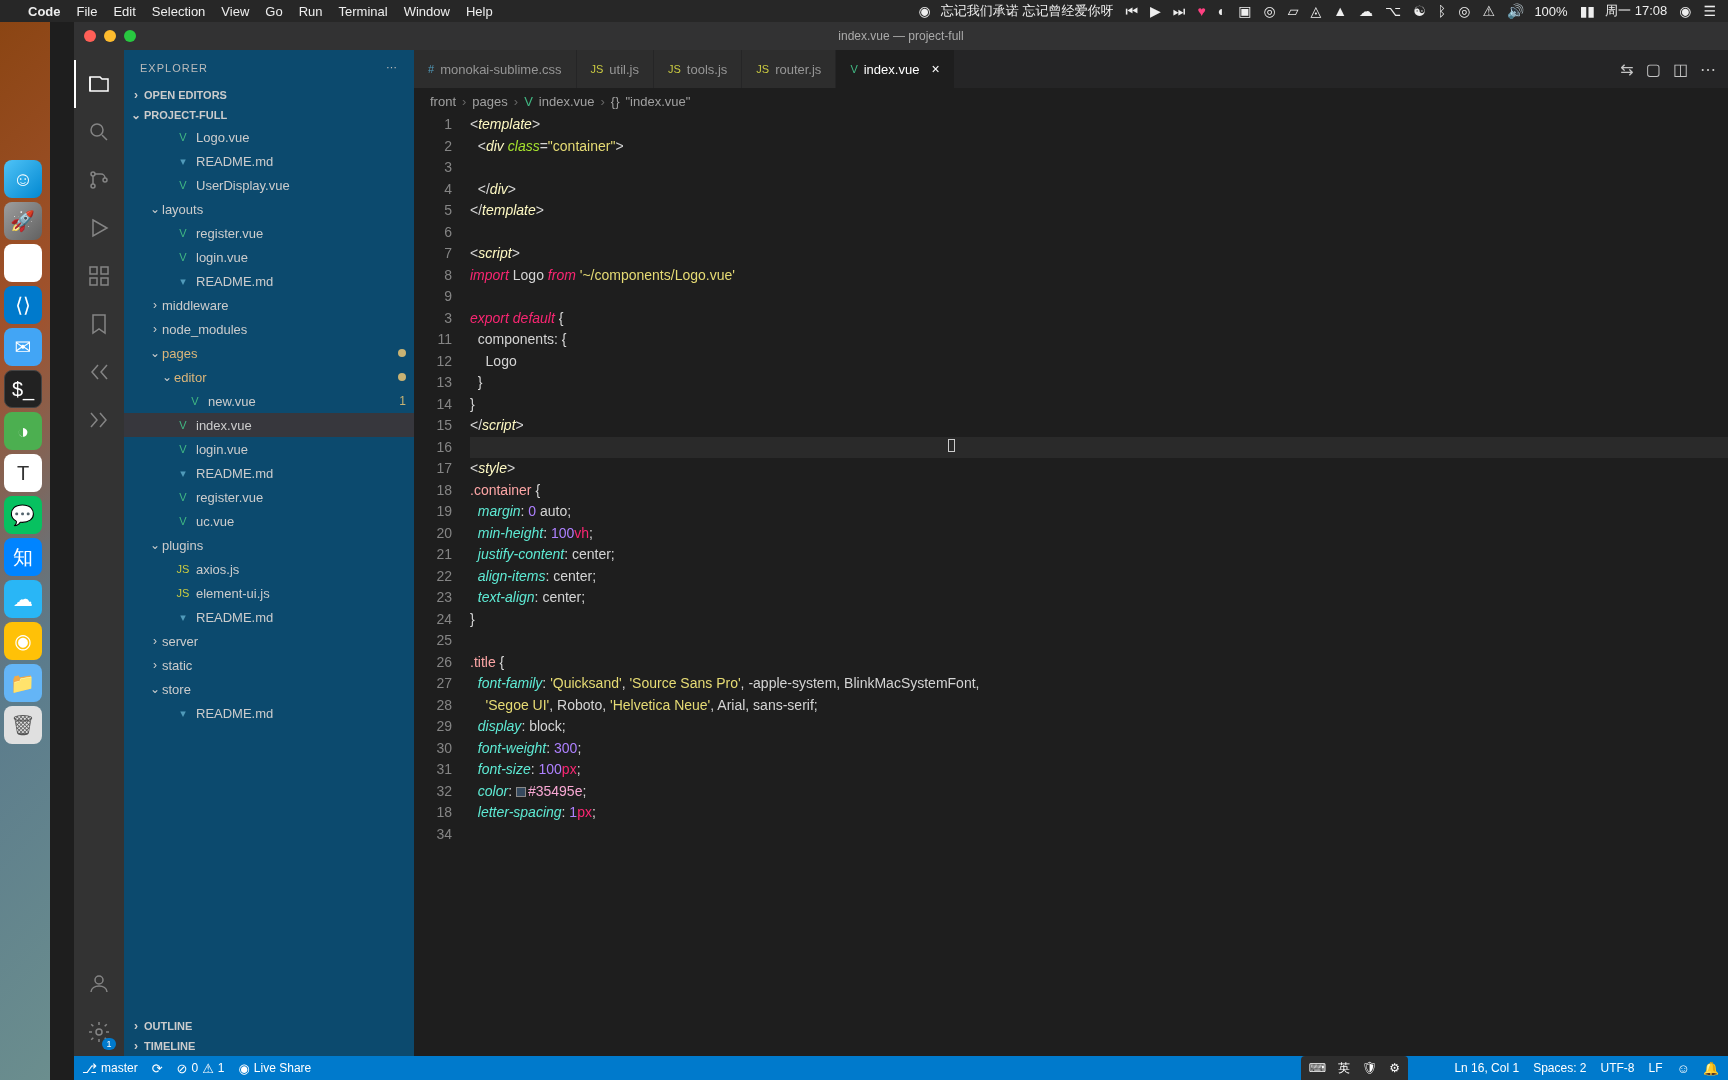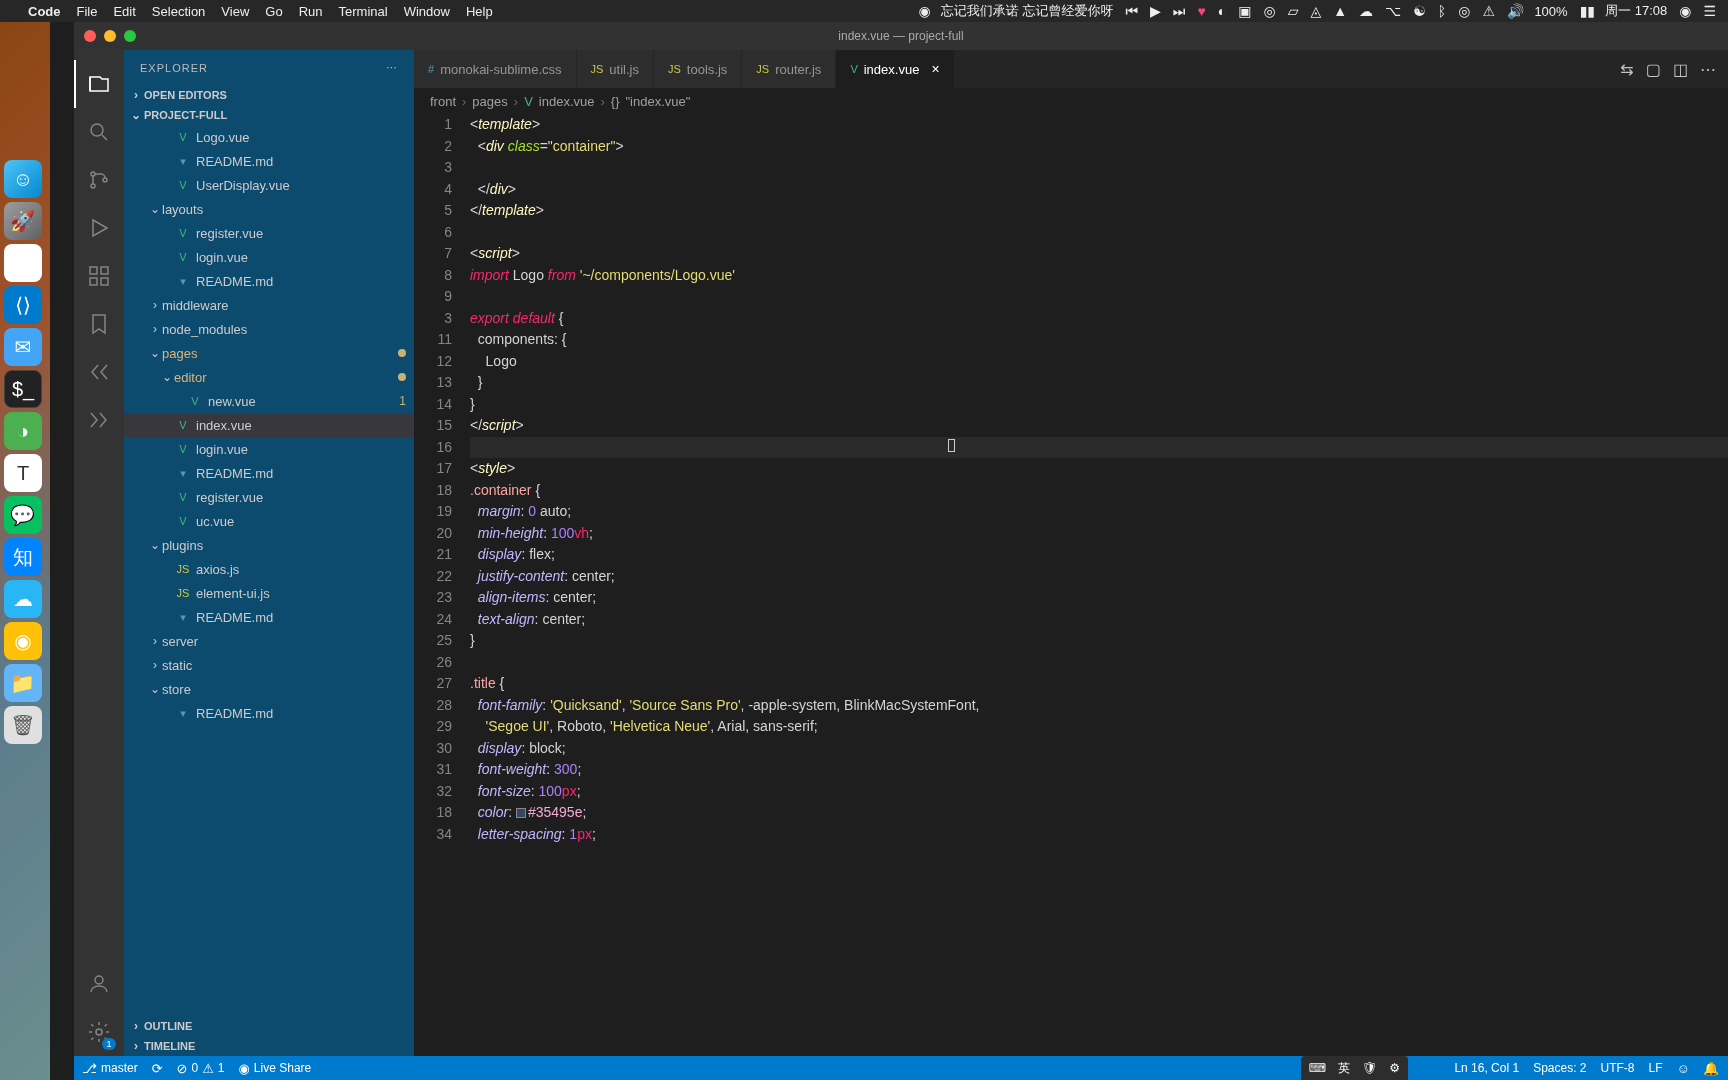--- a/index.html
+++ b/index.html
@@ -94,21 +94,21 @@
 .line.current { background: #2a2a2a; }
 
 
 .c-tag { color: #fef9c3; font-style: italic; }
 .c-punc { color: #d4d4d4; }
 .c-attr { color: #a6e22e; font-style: italic; }
 .c-str { color: #e6db74; }
 .c-kw { color: #f92672; font-style: italic; }
 .c-ident { color: #d4d4d4; }
 .c-class { color: #fca5a5; }
-.c-prop { color: #c4b5fd; font-style: italic; }
+.c-prop { color: #5eead4; font-style: italic; }
 .c-num { color: #ae81ff; }
 .c-unit { color: #f92672; }
 .c-val { color: #d4d4d4; }
 .c-color { color: #f9a8d4; }
 .c-colorswatch { display: inline-block; width: 10px; height: 10px; border: 1px solid #888; vertical-align: middle; margin-right: 2px; background: #35495e; }
 
 
 .cursor-mark { position: absolute; left: 534px; top: calc(21.5px * 15 + 2px); width: 7px; height: 13px; border: 1px solid #ccc; pointer-events: none; }
 
 
@@ -496,21 +496,20 @@
             <div class="line">  <span class="c-ident">components:</span> <span class="c-punc">{</span></div>
             <div class="line">    <span class="c-ident">Logo</span></div>
             <div class="line">  <span class="c-punc">}</span></div>
             <div class="line"><span class="c-punc">}</span></div>
             <div class="line"><span class="c-punc">&lt;/</span><span class="c-tag">script</span><span class="c-punc">&gt;</span></div>
             <div class="line current">&nbsp;</div>
             <div class="line"><span class="c-punc">&lt;</span><span class="c-tag">style</span><span class="c-punc">&gt;</span></div>
             <div class="line"><span class="c-class">.container</span> <span class="c-punc">{</span></div>
             <div class="line">  <span class="c-prop">margin</span><span class="c-punc">:</span> <span class="c-num">0</span> <span class="c-val">auto</span><span class="c-punc">;</span></div>
             <div class="line">  <span class="c-prop">min-height</span><span class="c-punc">:</span> <span class="c-num">100</span><span class="c-unit">vh</span><span class="c-punc">;</span></div>
-            <div class="line">  <span class="c-prop">display</span><span class="c-punc">:</span> <span class="c-val">flex</span><span class="c-punc">;</span></div>
             <div class="line">  <span class="c-prop">justify-content</span><span class="c-punc">:</span> <span class="c-val">center</span><span class="c-punc">;</span></div>
             <div class="line">  <span class="c-prop">align-items</span><span class="c-punc">:</span> <span class="c-val">center</span><span class="c-punc">;</span></div>
             <div class="line">  <span class="c-prop">text-align</span><span class="c-punc">:</span> <span class="c-val">center</span><span class="c-punc">;</span></div>
             <div class="line"><span class="c-punc">}</span></div>
             <div class="line">&nbsp;</div>
             <div class="line"><span class="c-class">.title</span> <span class="c-punc">{</span></div>
             <div class="line">  <span class="c-prop">font-family</span><span class="c-punc">:</span> <span class="c-str">'Quicksand'</span><span class="c-punc">,</span> <span class="c-str">'Source Sans Pro'</span><span class="c-punc">,</span> <span class="c-val">-apple-system</span><span class="c-punc">,</span> <span class="c-val">BlinkMacSystemFont</span><span class="c-punc">,</span></div>
             <div class="line">    <span class="c-str">'Segoe UI'</span><span class="c-punc">,</span> <span class="c-val">Roboto</span><span class="c-punc">,</span> <span class="c-str">'Helvetica Neue'</span><span class="c-punc">,</span> <span class="c-val">Arial</span><span class="c-punc">,</span> <span class="c-val">sans-serif</span><span class="c-punc">;</span></div>
             <div class="line">  <span class="c-prop">display</span><span class="c-punc">:</span> <span class="c-val">block</span><span class="c-punc">;</span></div>
             <div class="line">  <span class="c-prop">font-weight</span><span class="c-punc">:</span> <span class="c-num">300</span><span class="c-punc">;</span></div>

